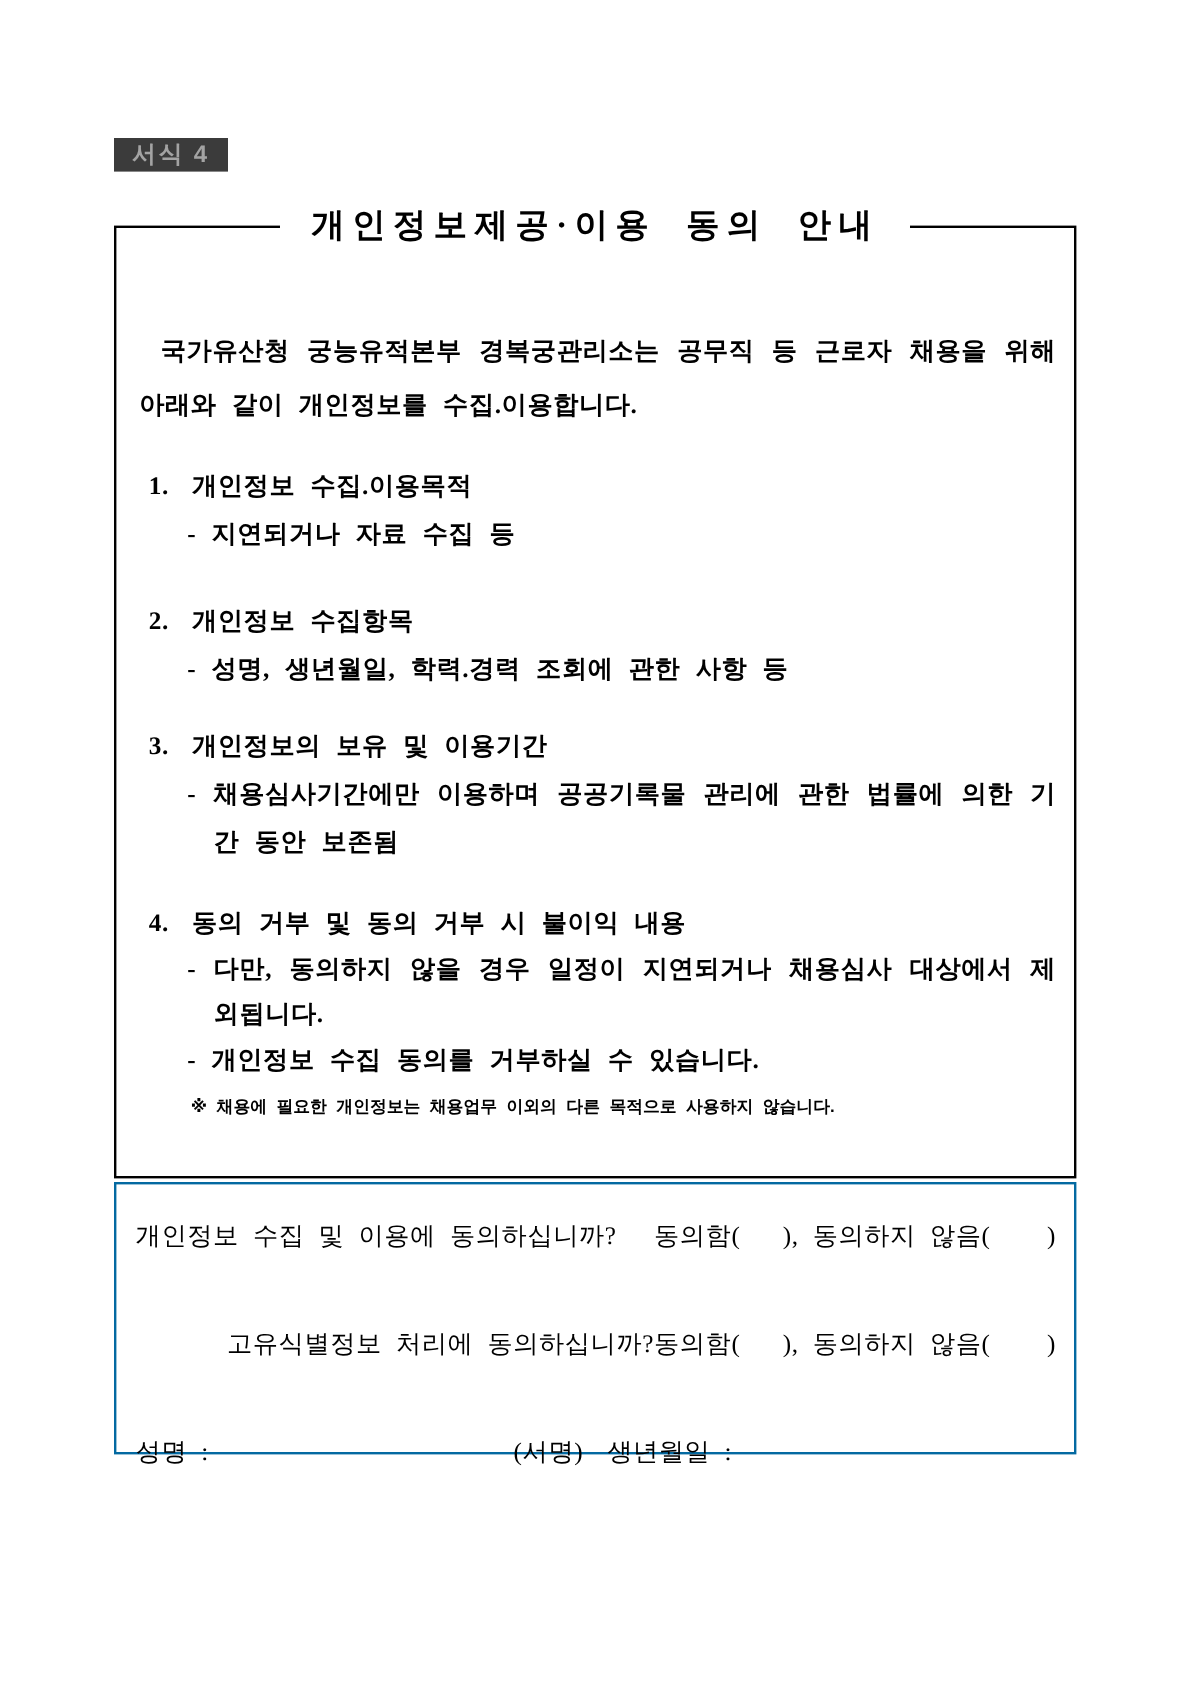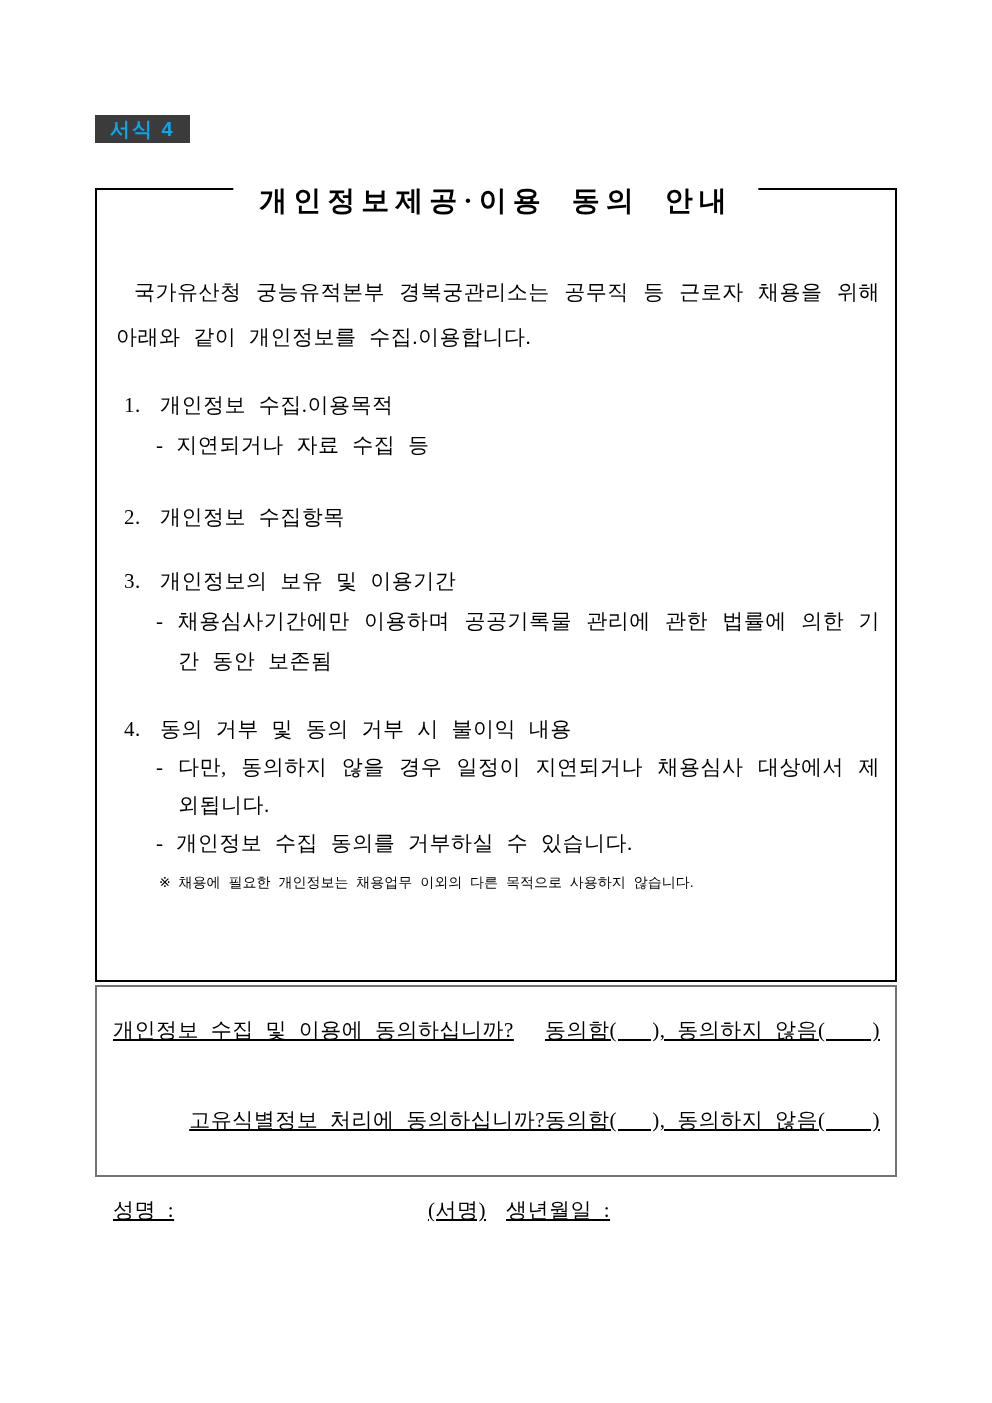--- a/index.html
+++ b/index.html
@@ -13,21 +13,21 @@
     color: #000000;
     overflow: hidden;
   }
 
   
   .badge {
     position: absolute;
     left: 95px;
     top: 115px;
     background: #3b3b3b;
-    color: #0ea5e9;
+    color: #a3a3a3;
     font-family: "Liberation Sans", "DejaVu Sans", sans-serif;
     font-weight: bold;
     font-size: 20px;
     line-height: 28px;
     padding: 0 15px;
     letter-spacing: 2px;
   }
 
   
   .box1 {
@@ -44,27 +44,27 @@
     left: 50%;
     transform: translateX(-50%);
     background: #ffffff;
     padding: 0 26px;
     font-size: 28px;
     font-weight: bold;
     letter-spacing: 6px;
     word-spacing: 12px;
     line-height: 42px;
     white-space: nowrap;
-    margin-top: 12px;
   }
   .box1-content {
     padding: 0 15px 0 19px;
     font-size: 21px;
     letter-spacing: 0.5px;
     word-spacing: 7px;
+    font-weight: bold;
   }
   .intro {
     margin-top: 80px;
     line-height: 45px;
     text-indent: 18px;
     text-align: justify;
   }
   .item { margin-left: 8px; line-height: 40px; }
   .item-1 { margin-top: 25px; }
   .item-2 { margin-top: 32px; }
@@ -86,23 +86,22 @@
     word-spacing: 4px;
     line-height: 28px;
   }
 
   
   .box2 {
     position: absolute;
     left: 95px;
     top: 985px;
     width: 802px;
-    height: 192px;
-    border: 2px solid #737373;
-    text-decoration: underline;
+    height: 227px;
+    border: 2px solid #0369a1;
   }
   .box2-content {
     padding: 0 16px;
     font-size: 21px;
     letter-spacing: 0.5px;
     word-spacing: 6px;
   }
   .consent-row { display: flex; line-height: 30px; }
   .consent-row-1 { margin-top: 28px; }
   .consent-row-2 { margin-top: 60px; text-align: right; }
@@ -126,20 +125,21 @@
 
       <p class="intro">국가유산청 궁능유적본부 경복궁관리소는 공무직 등 근로자 채용을 위해 아래와 같이 개인정보를 수집.이용합니다.</p>
 
       <div class="item item-1">
         <div><span class="item-number">1.</span><span>개인정보 수집.이용목적</span></div>
         <div class="item-detail">- 지연되거나 자료 수집 등</div>
       </div>
 
       <div class="item item-2">
         <div><span class="item-number">2.</span><span>개인정보 수집항목</span></div>
+        <div class="item-detail">- 성명, 생년월일, 학력.경력 조회에 관한 사항 등</div>
       </div>
 
       <div class="item item-3">
         <div><span class="item-number">3.</span><span>개인정보의 보유 및 이용기간</span></div>
         <div class="item-detail">- 채용심사기간에만 이용하며 공공기록물 관리에 관한 법률에 의한 기간 동안 보존됨</div>
       </div>
 
       <div class="item item-4">
         <div><span class="item-number">4.</span><span>동의 거부 및 동의 거부 시 불이익 내용</span></div>
         <div class="item-detail">- 다만, 동의하지 않을 경우 일정이 지연되거나 채용심사 대상에서 제외됩니다.</div>

